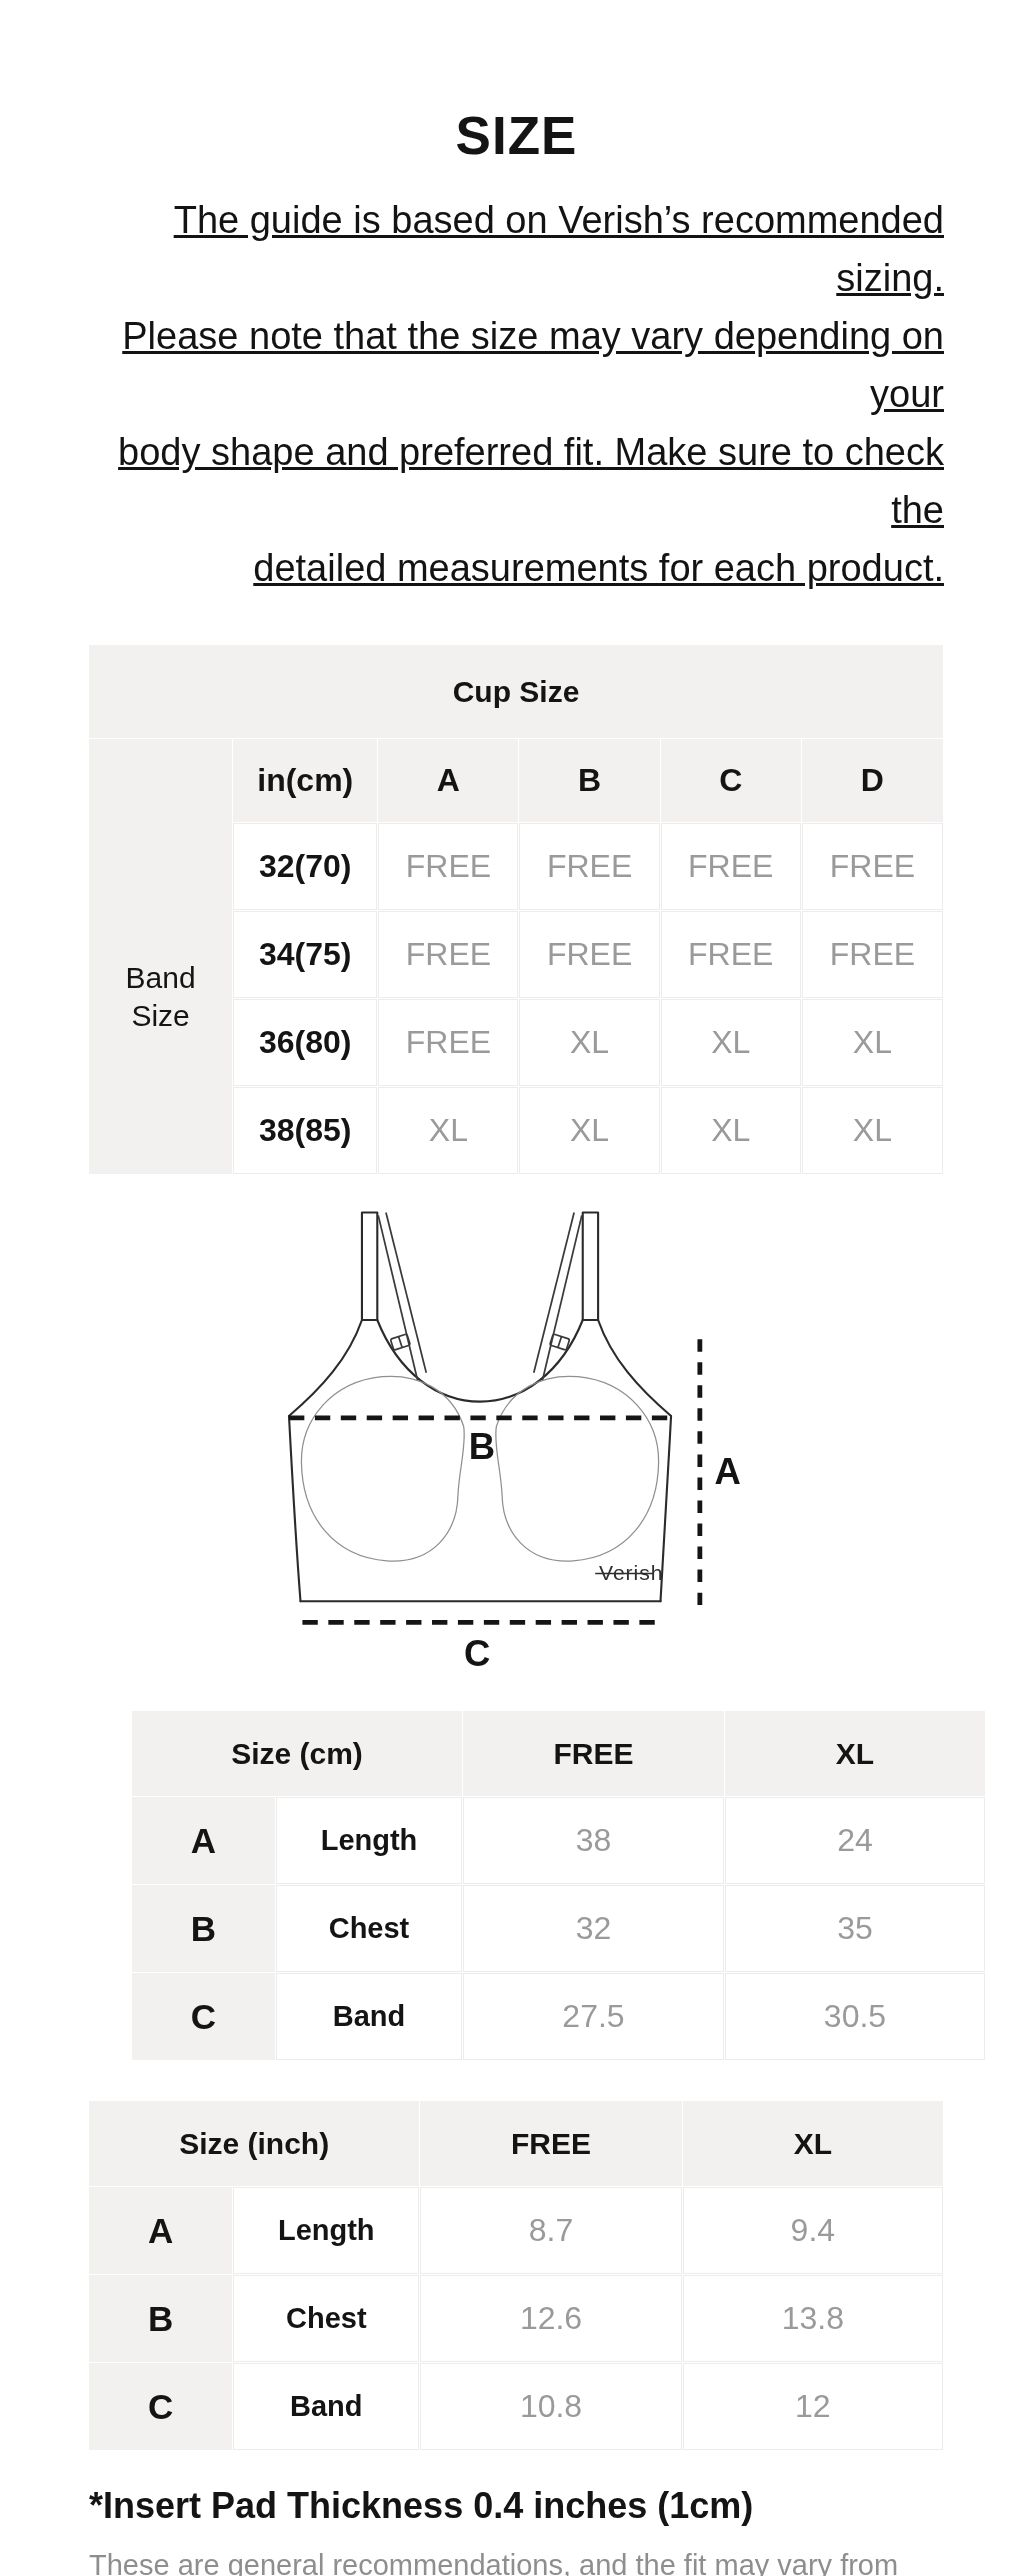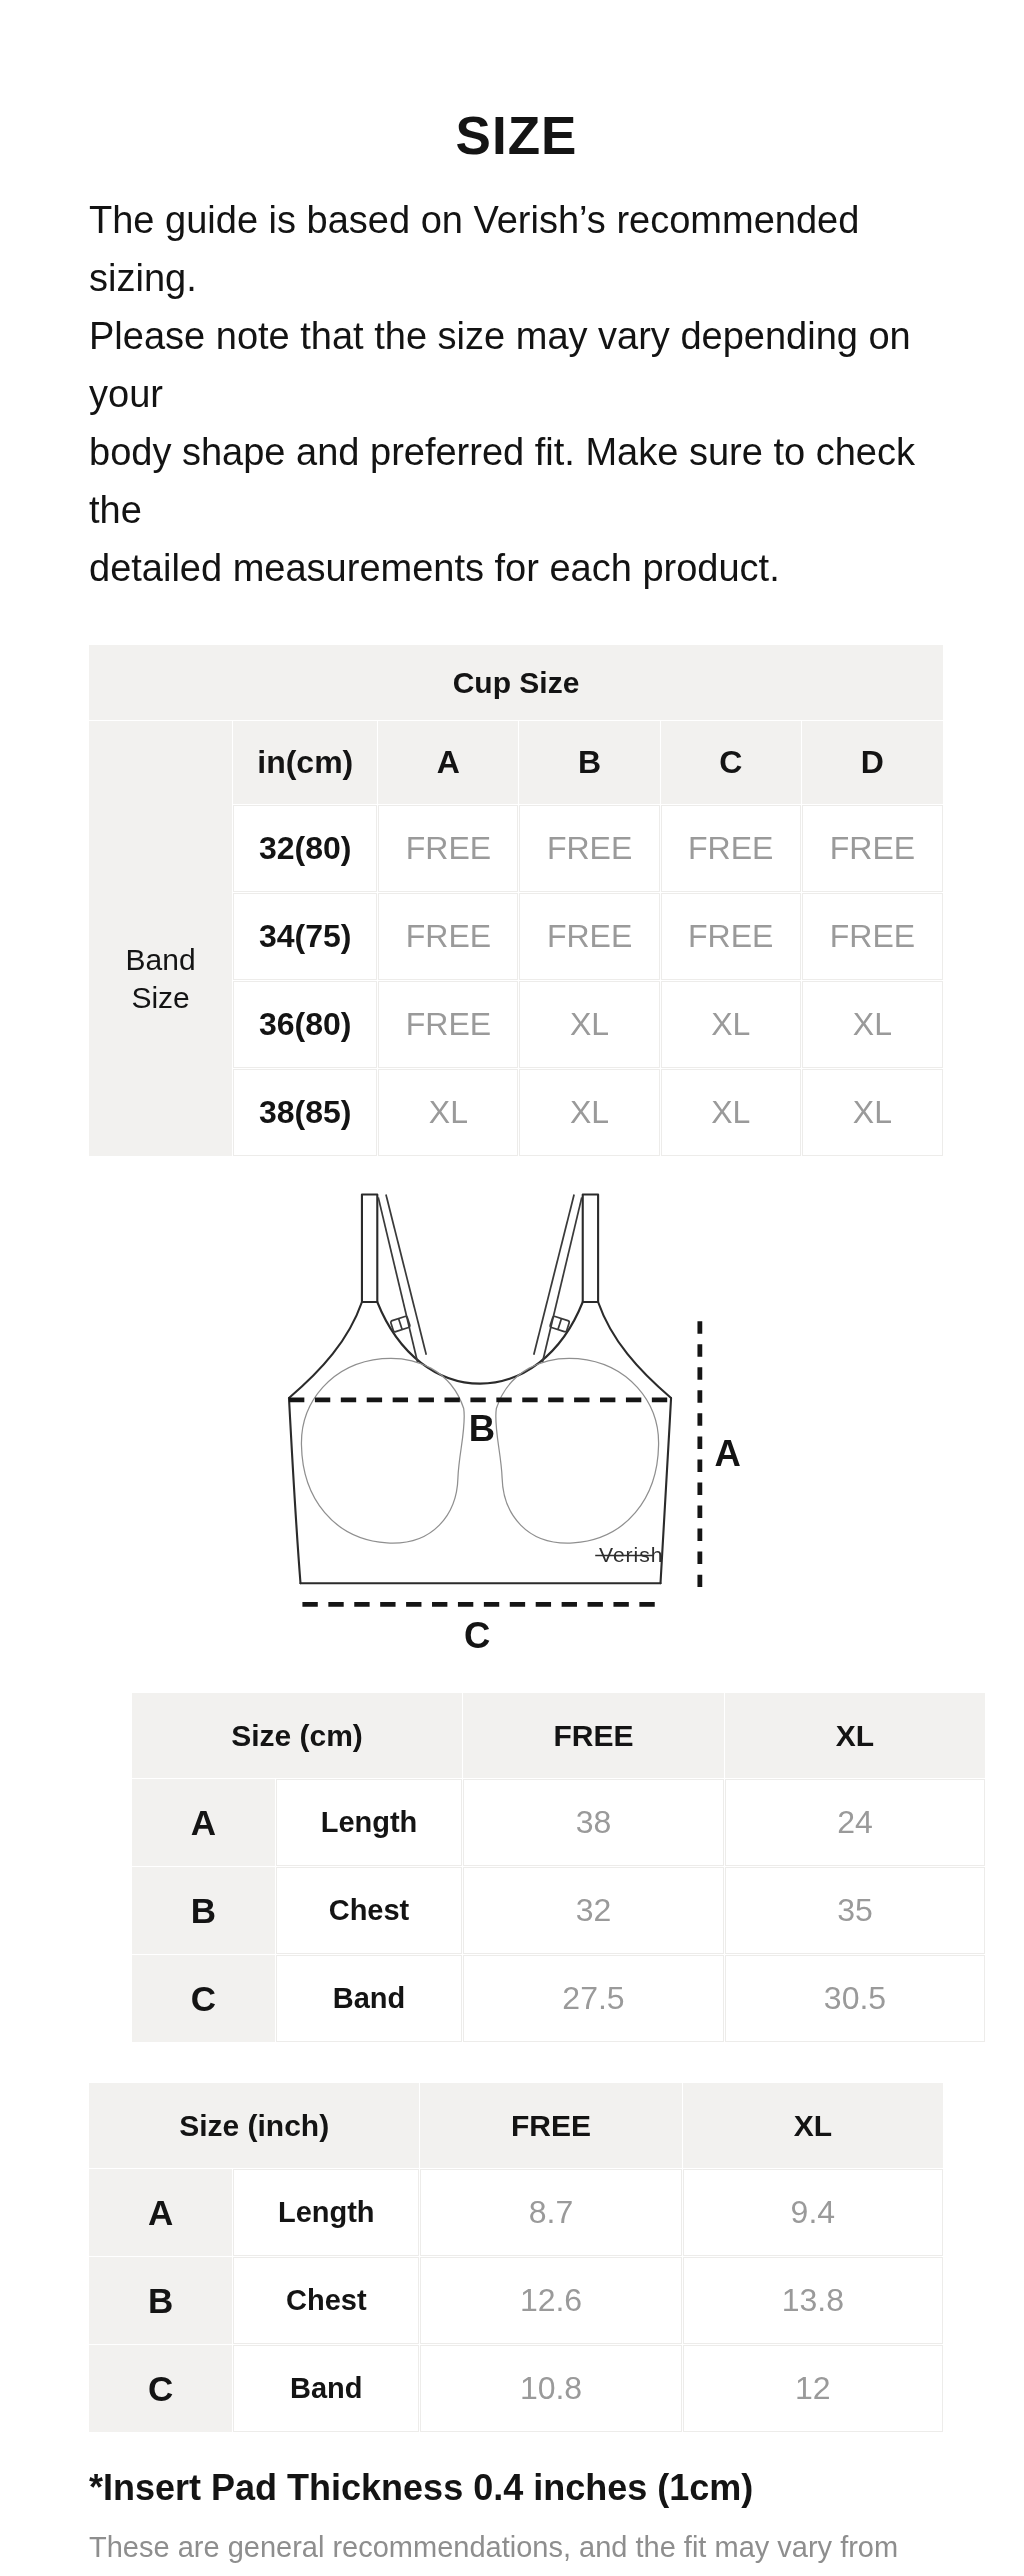--- a/index.html
+++ b/index.html
@@ -5,28 +5,28 @@
   :root{
     --text:#141414; --muted:#9a9a9a; --disc:#8e8e8e; --hbg:#f2f1ef; --hair:#edecea;
   }
   *{box-sizing:border-box; margin:0; padding:0;}
   html,body{background:#ffffff;}
   body{font-family:"Liberation Sans","DejaVu Sans",sans-serif; color:var(--text);}
   .page{width:1024px; height:2576px; margin:0 auto; background:#fff; overflow:hidden; position:relative;}
   .content{width:855px; margin-left:89px;}
 
   h1.title{margin-top:108px; text-align:center; font-size:53px; font-weight:700; letter-spacing:1px; line-height:56px;}
-  .intro{margin-top:27px; text-align:left; font-size:38px; line-height:58px; color:#131313;}
+  .intro{margin-top:27px; text-align:right; font-size:38px; line-height:58px; color:#131313;text-decoration:underline;}
 
   table.tbl{width:100%; table-layout:fixed; border-collapse:separate; border-spacing:0;}
   table.tbl td{text-align:center; vertical-align:middle; border-right:1.9px solid #fff; border-bottom:1.9px solid #fff; overflow:hidden;}
   td.g{background:var(--hbg);}
   td.w{background:#fff; box-shadow:inset 0 0 0 1px var(--hair);}
   .t1{margin-top:48px;}
-  .t1 .r-cap td{height:76px;}
+  .t1 .r-cap td{height:94px;}
   .t1 .r-head td{height:84px;}
   .t1 .r-data td{height:88px;}
   td.cap{font-size:30px; font-weight:700;}
   .t1 td.band{font-size:30px; font-weight:400; vertical-align:middle; padding:81px 27px 0 27px; line-height:38px;}
   .t1 td.lbl{font-size:32px; font-weight:700;}
   td.val{font-size:32px; font-weight:400; color:var(--muted);}
 
   .diagram{margin-top:25px; height:480px; position:relative;}
   .diagram svg{display:block;}
 
@@ -70,21 +70,21 @@
         </tr>
         <tr class="r-head">
           <td class="g band" rowspan="5">Band Size</td>
           <td class="g lbl">in(cm)</td>
           <td class="g lbl">A</td>
           <td class="g lbl">B</td>
           <td class="g lbl">C</td>
           <td class="g lbl">D</td>
         </tr>
         <tr class="r-data">
-          <td class="w lbl">32(80)</td>
+          <td class="w lbl">32(70)</td>
           <td class="w val">FREE</td>
           <td class="w val">FREE</td>
           <td class="w val">FREE</td>
           <td class="w val">FREE</td>
         </tr>
         <tr class="r-data">
           <td class="w lbl">34(75)</td>
           <td class="w val">FREE</td>
           <td class="w val">FREE</td>
           <td class="w val">FREE</td>

